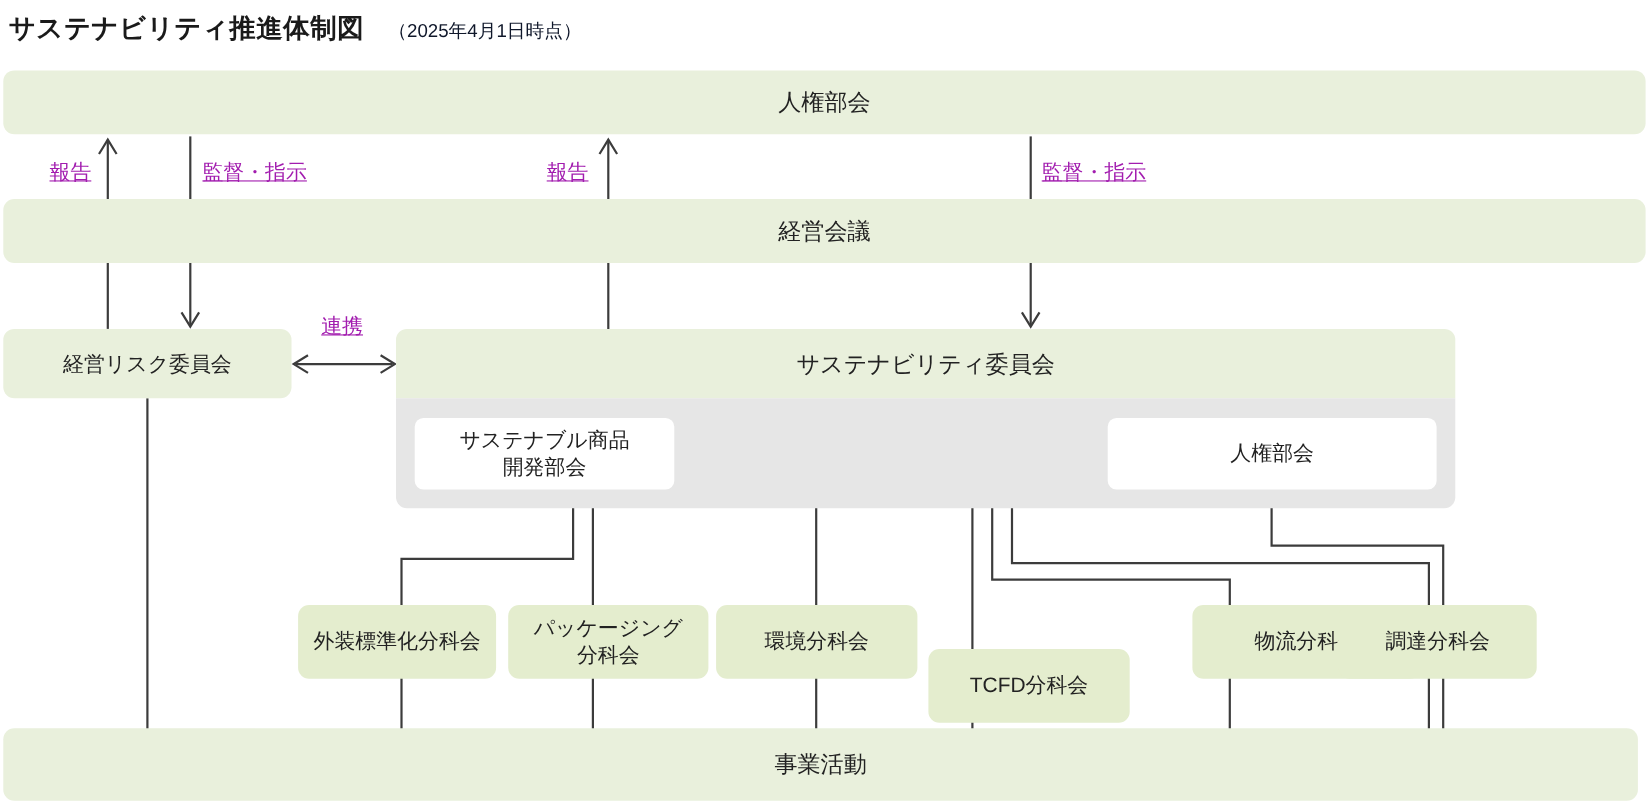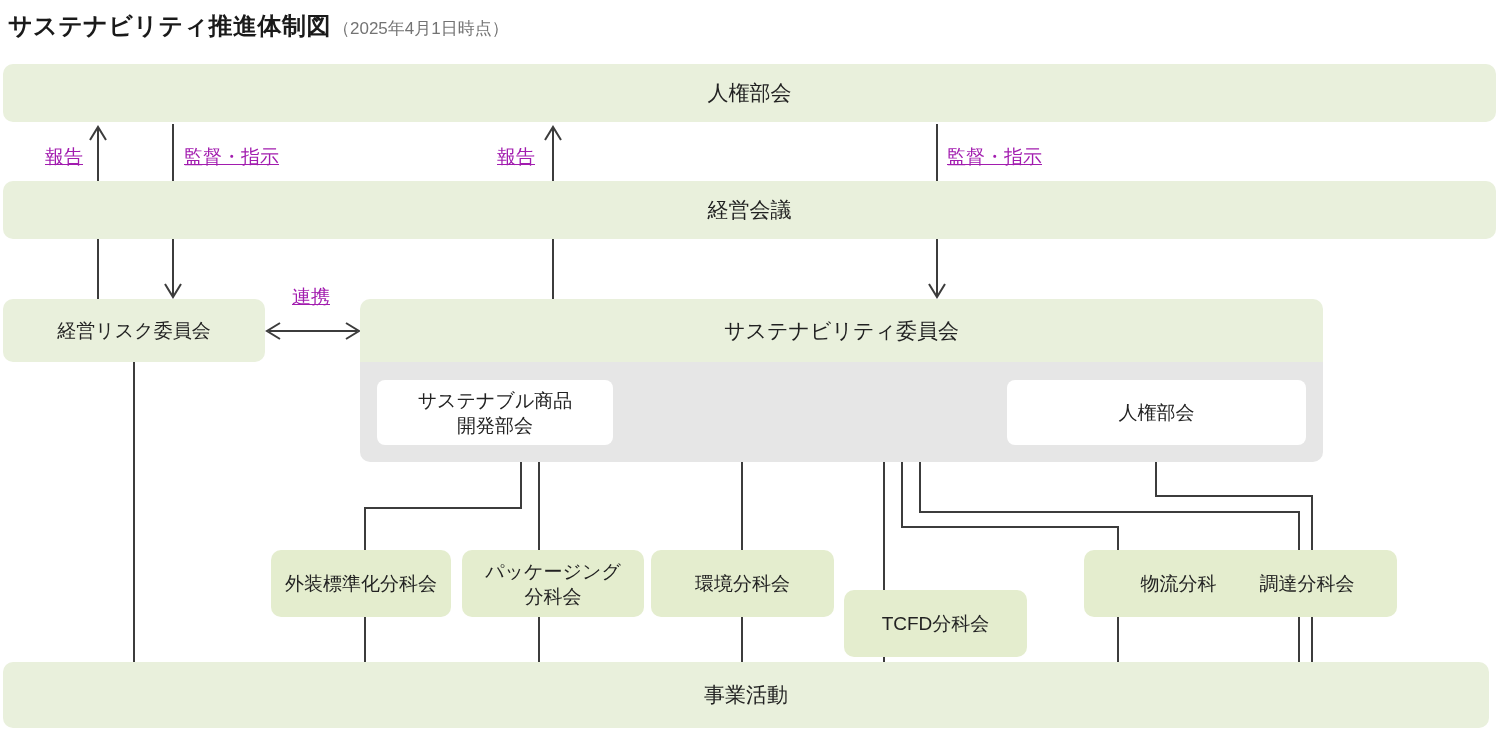--- a/index.html
+++ b/index.html
@@ -1,22 +1,22 @@
 <!DOCTYPE html>
 <html><head>
 <meta charset="utf-8">
 <style>
   html,body{margin:0;padding:0;background:#fff;}
   .canvas{
     position:relative;width:1500px;height:730px;background:#fff;overflow:hidden;
     font-family:"Liberation Sans","DejaVu Sans",sans-serif;color:#222;
   }
-  .title-row{position:absolute;left:8px;top:10px;display:flex;align-items:baseline;gap:2px;}
+  .title-row{position:absolute;left:8px;top:10px;display:flex;align-items:baseline;gap:22px;}
   .title{font-size:24px;font-weight:bold;color:#1a1a1a;letter-spacing:.5px;}
-  .title-note{font-size:17px;color:#737373;}
+  .title-note{font-size:17px;color:#0f172a;}
   .connectors{position:absolute;left:0;top:0;z-index:1;}
   .bar{
     position:absolute;left:3px;width:1493px;height:58px;background:#e9f0dc;border-radius:10px;
     display:flex;align-items:center;justify-content:center;font-size:21px;font-weight:500;z-index:2;
   }
   .flow-label{position:absolute;font-size:19px;color:#a21caf;z-index:2;white-space:nowrap;text-decoration:underline;}
   .riskbox{
     position:absolute;left:3px;top:299px;width:262px;height:63px;background:#e9f0dc;border-radius:10px;
     display:flex;align-items:center;justify-content:center;font-size:19px;font-weight:500;z-index:2;
   }

